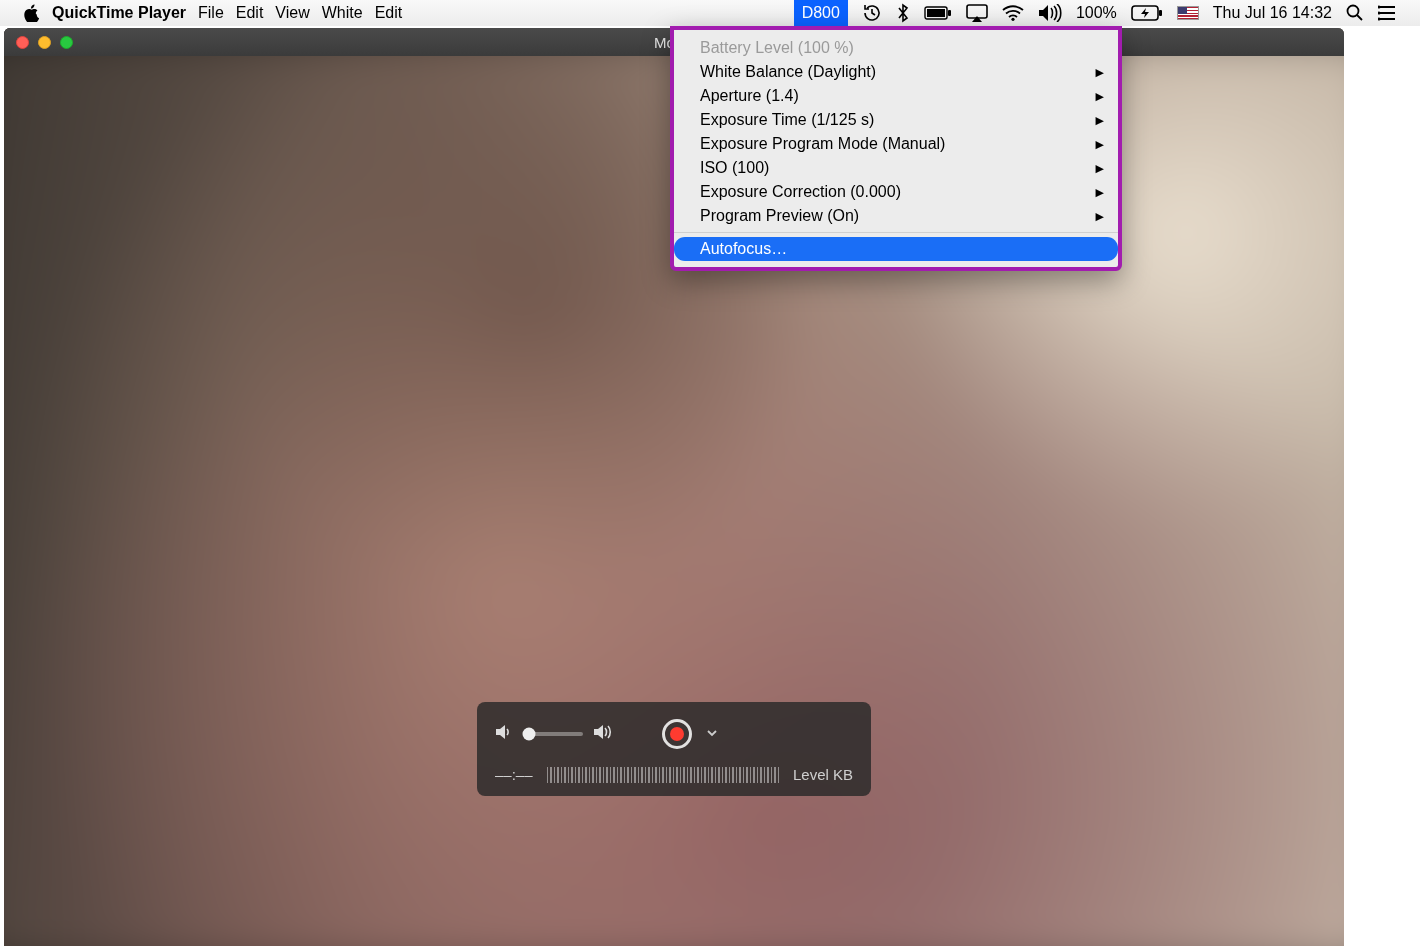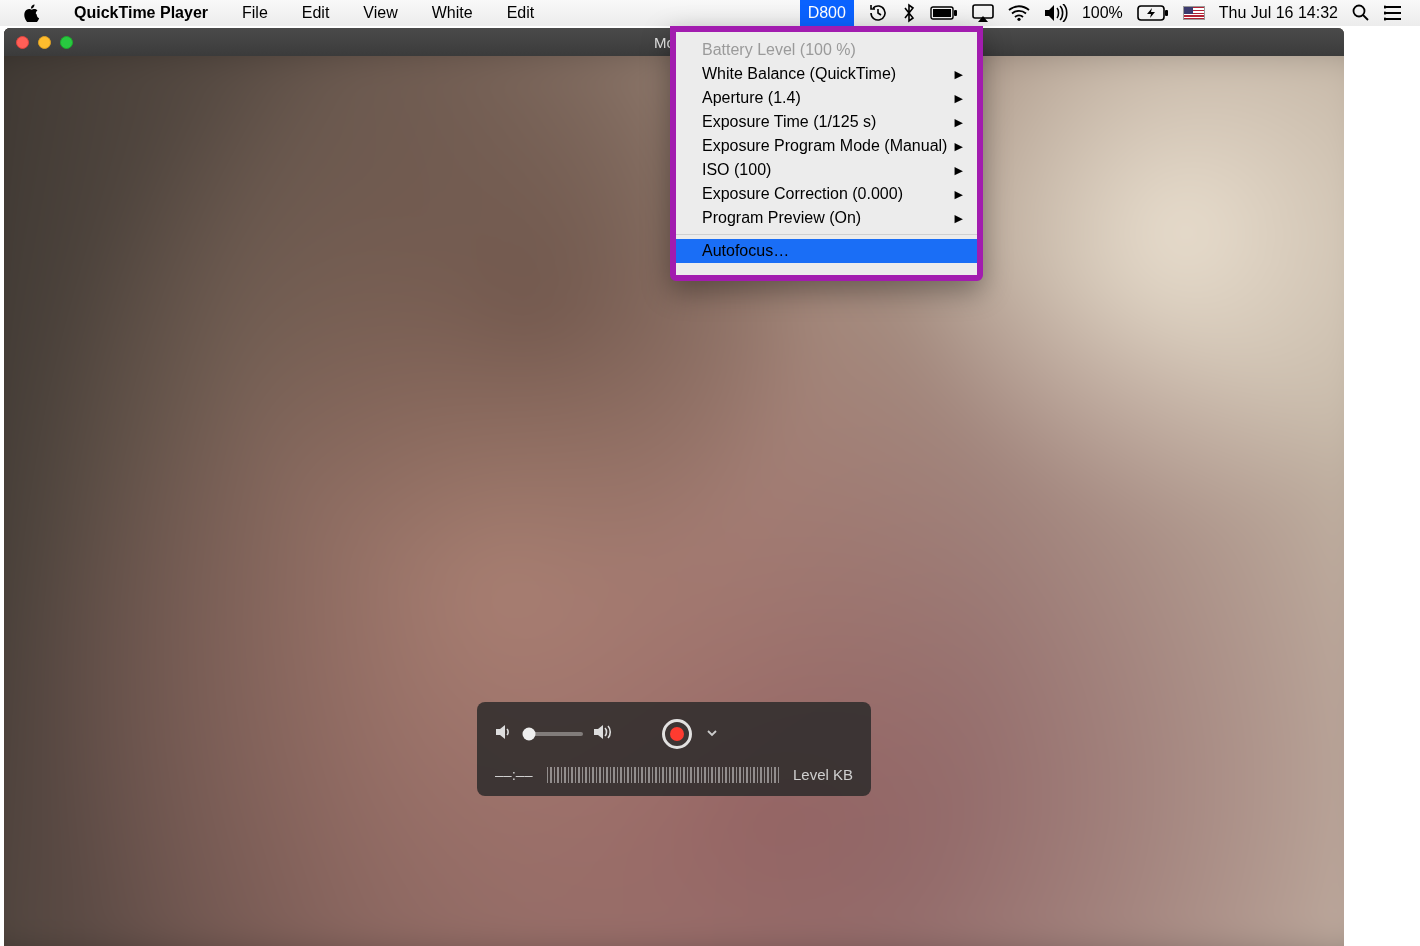--- a/index.html
+++ b/index.html
@@ -1,24 +1,24 @@
 <!DOCTYPE html>
 <html><head>
   <meta charset="utf-8">
   <style>
     * { margin: 0; padding: 0; box-sizing: border-box; font-family: -apple-system, "Helvetica Neue", Arial, sans-serif; }
     body { width: 1420px; height: 946px; overflow: hidden; background: #fff; position: relative; }
 
     
     .menubar { position: absolute; top: 0; left: 0; right: 0; height: 26px; background: linear-gradient(#f9f9f9,#ececec); display: flex; align-items: center; font-size: 16px; color:#000; z-index: 50;}
-    .menubar .left { display: flex; align-items: center; gap: 34px; padding-left: 22px; }
+    .menubar .left { display: flex; align-items: center; gap: 12px; padding-left: 22px; }
     .menubar .apple-logo svg { width: 18px; height: 18px; display:block; }
     .menubar .appname { font-weight: 700; }
     .menubar .menuitem { cursor: default; }
-    .menubar .right { margin-left: auto; display:flex; align-items:center; gap: 14px; padding-right: 18px; }
+    .menubar .right { margin-left: auto; display:flex; align-items:center; gap: 14px; padding-right: 24px; }
     .menubar .active-extra { background:#0a62ff; color:#fff; padding:3px 8px; height:26px; display:flex; align-items:center; font-weight:500;}
     .menubar .right .ico { display:flex; align-items:center; justify-content:center; }
     .menubar .right .ico svg { display:block; }
     .menubar .flag { width:22px; height:14px; background:linear-gradient(#b22234,#b22234); position:relative; border:1px solid #999;}
     .menubar .flag::before{content:"";position:absolute;inset:0;background:repeating-linear-gradient(#b22234 0 1.4px,#fff 1.4px 2.8px);}
     .menubar .flag::after{content:"";position:absolute;left:0;top:0;width:9px;height:7px;background:#3c3b6e;}
 
     
     .window { position:absolute; top:28px; left:4px; right:76px; bottom:0; background:#000; border-radius:6px 6px 0 0; overflow:hidden;}
     .titlebar { height:28px; background:linear-gradient(#4a4a4a,#3b3b3b); display:flex; align-items:center; position:relative; z-index:10;}
@@ -37,24 +37,24 @@
         radial-gradient(ellipse 650px 820px at 38% 58%, rgba(201,153,132,0.55), rgba(120,85,78,0) 70%),
         radial-gradient(circle 380px at 40% 30%, rgba(60,45,40,0.75), rgba(0,0,0,0) 70%),
         radial-gradient(ellipse 980px 720px at 55% 82%, rgba(128,72,82,0.78), rgba(40,30,30,0) 75%),
         radial-gradient(ellipse 380px 380px at 85% 22%, rgba(245,236,220,0.8), rgba(245,236,220,0) 72%),
         linear-gradient(100deg, #3a3530 0%, #6b5a50 30%, #a08a7c 55%, #cbbfae 100%);
       filter: blur(26px);
       transform: scale(1.08);
     }
 
     
-    .dropdown { position:absolute; top:26px; left:670px; width:313px; background:#ececec; border:6px solid #a21caf; border-radius:0 0 6px 6px; box-shadow:0 10px 28px rgba(0,0,0,0.35); z-index:60; padding-top:6px; padding-bottom:12px;}
+    .dropdown { position:absolute; top:26px; left:670px; width:452px; background:#ececec; border:4px solid #a21caf; border-radius:0 0 6px 6px; box-shadow:0 10px 28px rgba(0,0,0,0.35); z-index:60; padding-top:6px; padding-bottom:6px;}
     .dropdown .row { height:24px; display:flex; align-items:center; padding:0 26px; font-size:16px; color:#000; position:relative; cursor:default;}
     .dropdown .row.disabled { color:#9a9a9a; }
-    .dropdown .row.selected { background:#1a6ef6; color:#000000;}
+    .dropdown .row.selected { background:#1a6ef6; color:#ffffff;border-radius:11px;}
     .dropdown .row .arrow { position:absolute; right:14px; }
     .dropdown .sep { height:1px; background:#d0d0d0; margin:4px 0;}
 
     
     .hud { position:absolute; left:50%; transform:translateX(-50%); bottom:150px; width:394px; height:94px; background:rgba(40,40,40,0.82); border-radius:8px; z-index:20; padding:14px 18px; color:#e0e0e0;}
     .hud .toprow { display:flex; align-items:center; gap:10px; height:36px;}
     .hud .vol-track { flex: 0 0 60px; height:4px; background:rgba(255,255,255,0.35); border-radius:2px; position:relative;}
     .hud .vol-thumb { position:absolute; left:6px; top:50%; transform:translate(-50%,-50%); width:13px; height:13px; border-radius:50%; background:#eee;}
     .hud .spacer { flex:1; }
     .hud .recbtn { width:30px; height:30px; border-radius:50%; border:3px solid rgba(255,255,255,0.85); display:flex; align-items:center; justify-content:center; cursor:pointer;}
@@ -194,21 +194,21 @@
     </div>
   </div>
 </div>
 
 <div class="dropdown">
   <div id="dd-rows">
       <div class="row disabled">
         <span>Battery Level (100 %)</span>
       </div>
       <div class="row">
-        <span>White Balance (QuickTime)</span>
+        <span>White Balance (Daylight)</span>
         <span class="arrow" style="font-size: 11px;">▶</span>
       </div>
       <div class="row">
         <span>Aperture (1.4)</span>
         <span class="arrow" style="font-size: 11px;">▶</span>
       </div>
       <div class="row">
         <span>Exposure Time (1/125 s)</span>
         <span class="arrow" style="font-size: 11px;">▶</span>
       </div>

